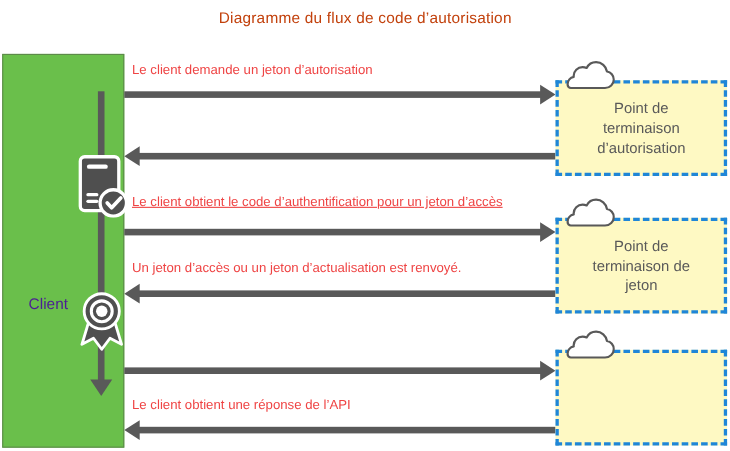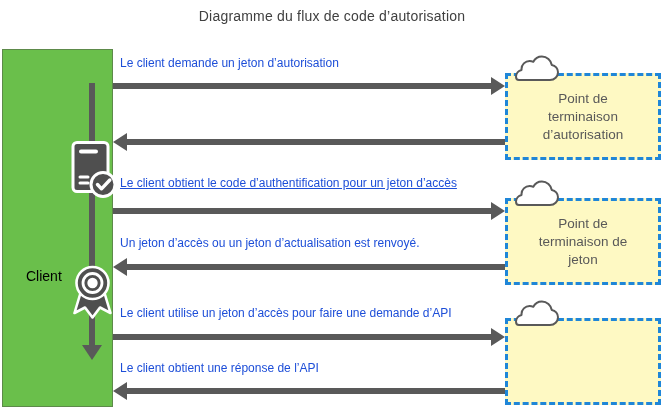--- a/index.html
+++ b/index.html
@@ -2,41 +2,41 @@
 <html><head>
 <meta charset="utf-8">
 <style>
   html,body{margin:0;padding:0;background:#ffffff;}
   .canvas{
     position:relative;width:664px;height:410px;background:#ffffff;overflow:hidden;
     font-family:"Liberation Sans", sans-serif;color:#595959;
   }
   .title{
     position:absolute;top:8px;left:0;width:100%;text-align:center;
-    font-size:14px;color:#404040;letter-spacing:.2px;
+    font-size:14px;color:#c2410c;letter-spacing:.2px;
   }
   
   .client-box{
     position:absolute;left:2px;top:49px;width:111px;height:358px;
     background:#6abf4b;border:1px solid #5d8a4a;box-sizing:border-box;
   }
   .client-label{
-    position:absolute;left:23px;top:218px;font-size:14px;color:#000000;
+    position:absolute;left:23px;top:218px;font-size:14px;color:#4c1d95;
   }
   
   .v-shaft{position:absolute;left:89px;top:83px;width:6px;height:264px;background:#595959;z-index:1;}
   .v-head{
     position:absolute;left:82px;top:345px;width:0;height:0;z-index:1;
     border-left:10px solid transparent;border-right:10px solid transparent;
     border-top:15px solid #595959;
   }
   .icon{position:absolute;z-index:2;}
   
   .flow-label{
-    position:absolute;left:120px;font-size:12px;color:#1d4ed8;white-space:nowrap;z-index:1;
+    position:absolute;left:120px;font-size:12px;color:#ef4444;white-space:nowrap;z-index:1;
   }
   .arrow{position:absolute;left:113px;width:392px;height:18px;z-index:1;}
   .arrow .shaft{position:absolute;top:6px;height:6px;background:#595959;}
   .arrow.right .shaft{left:0;right:13px;}
   .arrow.left  .shaft{left:13px;right:0;}
   .arrow .head{position:absolute;top:0;width:0;height:0;}
   .arrow.right .head{
     right:0;border-top:9px solid transparent;border-bottom:9px solid transparent;
     border-left:14px solid #595959;
   }
@@ -101,21 +101,20 @@
     <div class="shaft"></div>
     <div class="head"></div>
   </div>
 
   <div class="flow-label" style="top:236px;text-align:center;">Un jeton d’accès ou un jeton d’actualisation est renvoyé.</div>
   <div class="arrow left" style="top:258px;">
     <div class="shaft"></div>
     <div class="head"></div>
   </div>
 
-  <div class="flow-label" style="top:306px;">Le client utilise un jeton d’accès pour faire une demande d’API</div>
   <div class="arrow right" style="top:328px;">
     <div class="shaft"></div>
     <div class="head"></div>
   </div>
 
   <div class="flow-label" style="top:361px;">Le client obtient une réponse de l’API</div>
   <div class="arrow left" style="top:382px;">
     <div class="shaft"></div>
     <div class="head"></div>
   </div>

